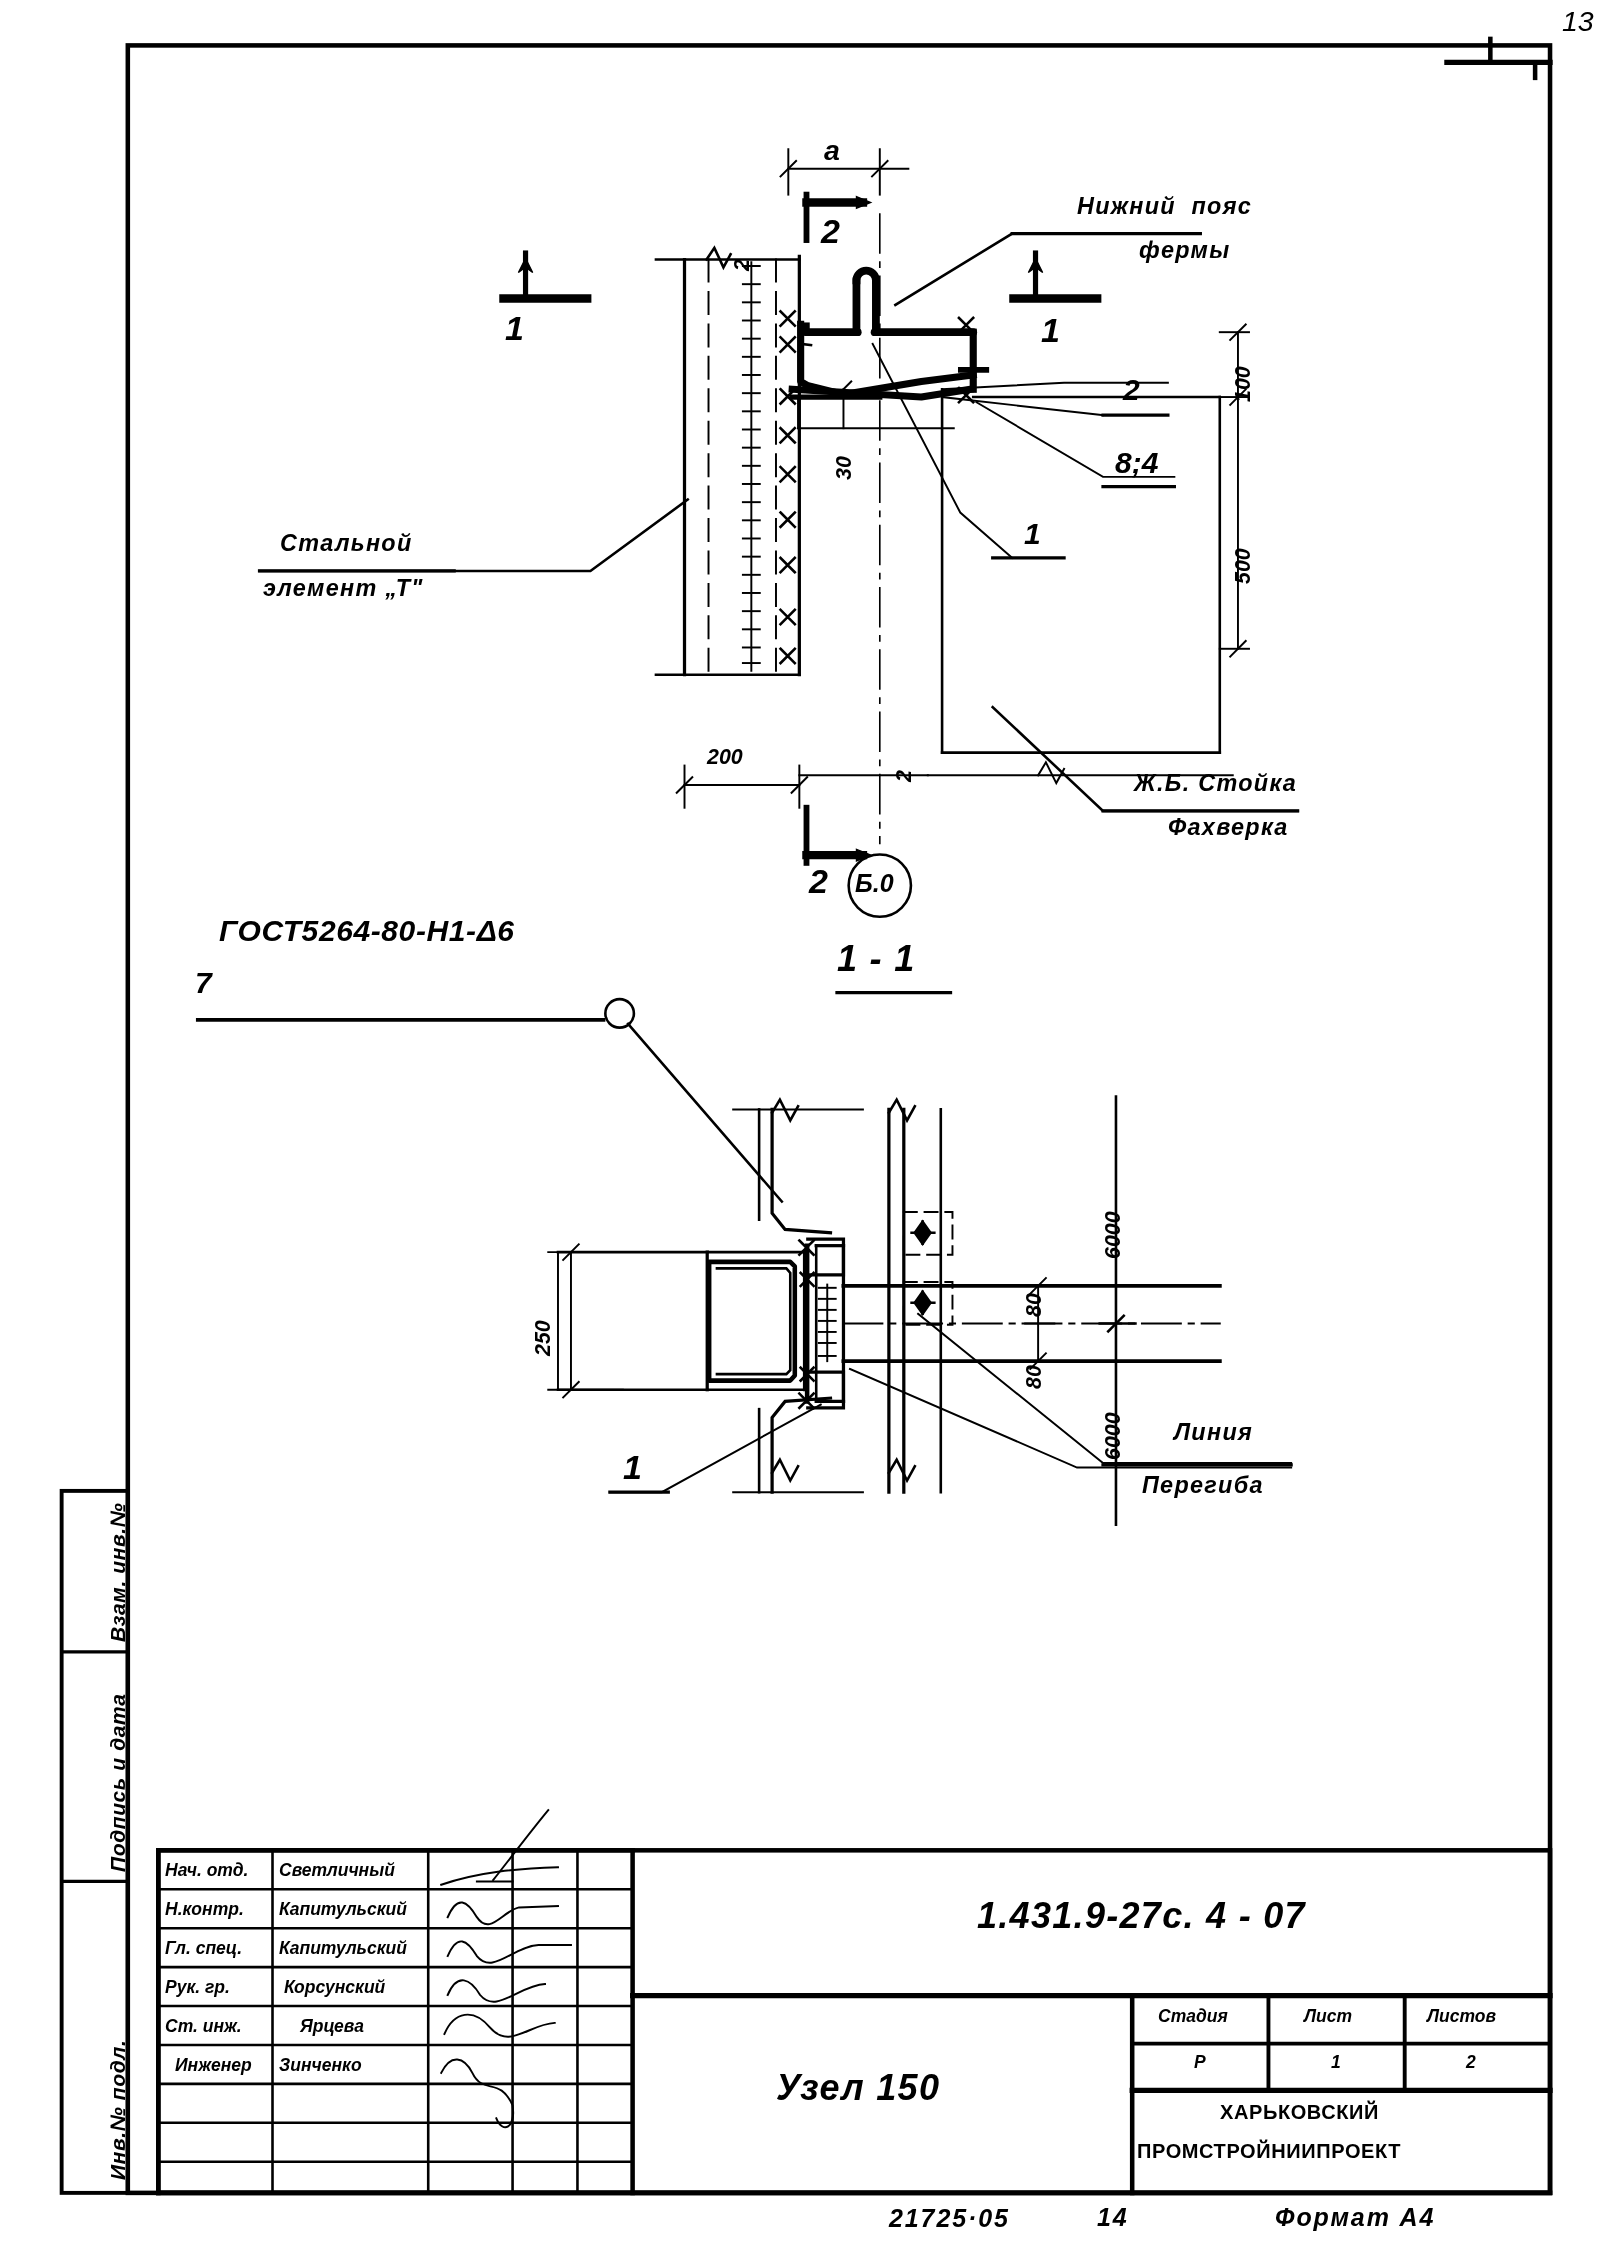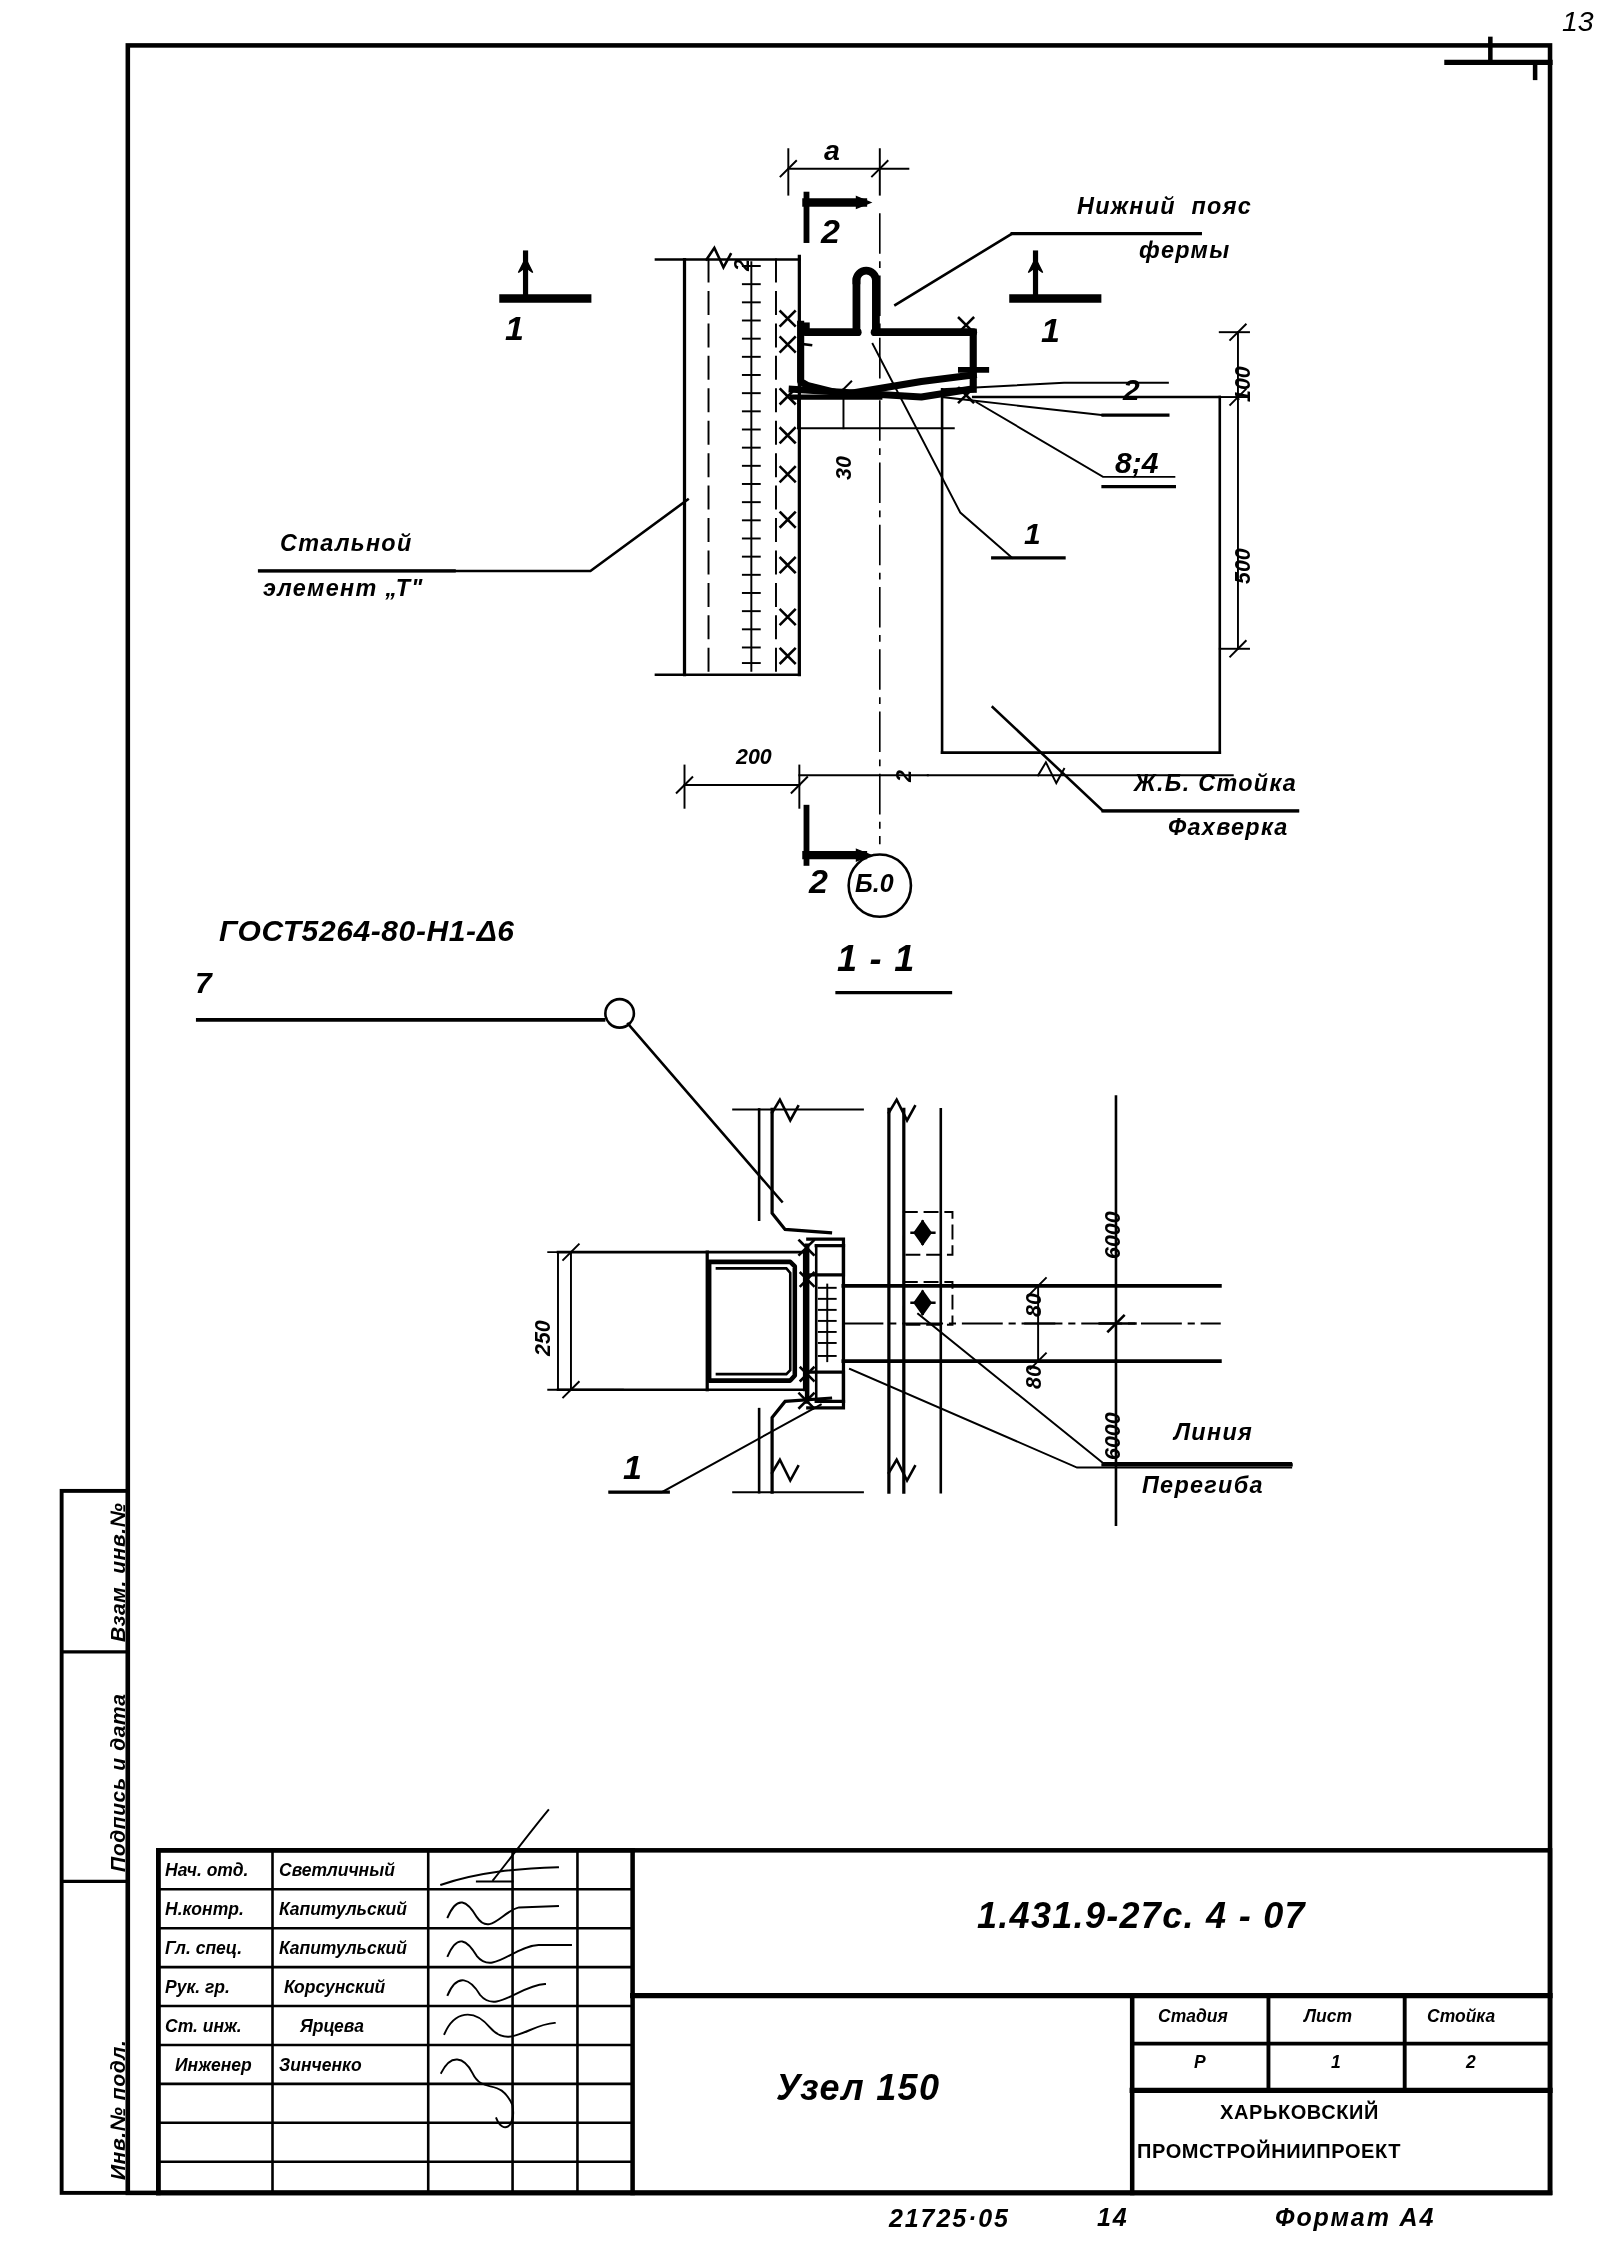--- a/index.html
+++ b/index.html
@@ -343,21 +343,21 @@
   <div class="txt secnum" style="left:1041px;top:313px;">1</div>
   <div class="txt secnum" style="left:821px;top:214px;">2</div>
   <div class="txt secnum" style="left:809px;top:864px;">2</div>
   <div class="txt dim rot90" style="left:732px;top:271px;">2</div>
   <div class="txt dim rot90" style="left:894px;top:782px;">2</div>
 
   <div class="txt dim" style="left:824px;top:136px;font-size:28.5px;">a</div>
   <div class="txt dim rot90" style="left:834px;top:480px;">30</div>
   <div class="txt dim rot90" style="left:1233px;top:402px;">100</div>
   <div class="txt dim rot90" style="left:1233px;top:584px;">500</div>
-  <div class="txt dim" style="left:707px;top:747px;margin-left:29px;">200</div>
+  <div class="txt dim" style="left:707px;top:747px;">200</div>
 
   <div class="txt dim" style="left:1123px;top:375px;font-size:30px;">2</div>
   <div class="txt dim" style="left:1115px;top:448px;font-size:30px;">8;4</div>
   <div class="txt dim" style="left:1024px;top:519px;font-size:30px;">1</div>
 
   <div class="txt dim" style="left:855px;top:871px;font-size:25px;">Б.0</div>
 
   <div class="txt big" style="left:837px;top:941px;">1 - 1</div>
 
   <div class="txt dim" style="left:195px;top:968px;font-size:30px;">7</div>
@@ -391,21 +391,21 @@
 
   <div class="txt tb" style="left:175px;top:2057px;">Инженер</div>
   <div class="txt tb" style="left:279px;top:2057px;">Зинченко</div>
 
   <div class="txt big" style="left:977px;top:1898px;">1.431.9-27с. 4 - 07</div>
 
   <div class="txt big" style="left:776px;top:2070px;">Узел 150</div>
 
   <div class="txt tb" style="left:1158px;top:2008px;">Стадия</div>
   <div class="txt tb" style="left:1304px;top:2008px;">Лист</div>
-  <div class="txt tb" style="left:1427px;top:2008px;">Стойка</div>
+  <div class="txt tb" style="left:1427px;top:2008px;">Листов</div>
 
   <div class="txt tb" style="left:1194px;top:2054px;">Р</div>
   <div class="txt tb" style="left:1331px;top:2054px;">1</div>
   <div class="txt tb" style="left:1466px;top:2054px;">2</div>
 
   <div class="txt org" style="left:1220px;top:2102px;">ХАРЬКОВСКИЙ</div>
   <div class="txt org" style="left:1137px;top:2141px;">ПРОМСТРОЙНИИПРОЕКТ</div>
 
   <div class="txt foot" style="left:889px;top:2206px;">21725·05</div>
   <div class="txt foot" style="left:1097px;top:2205px;">14</div>

